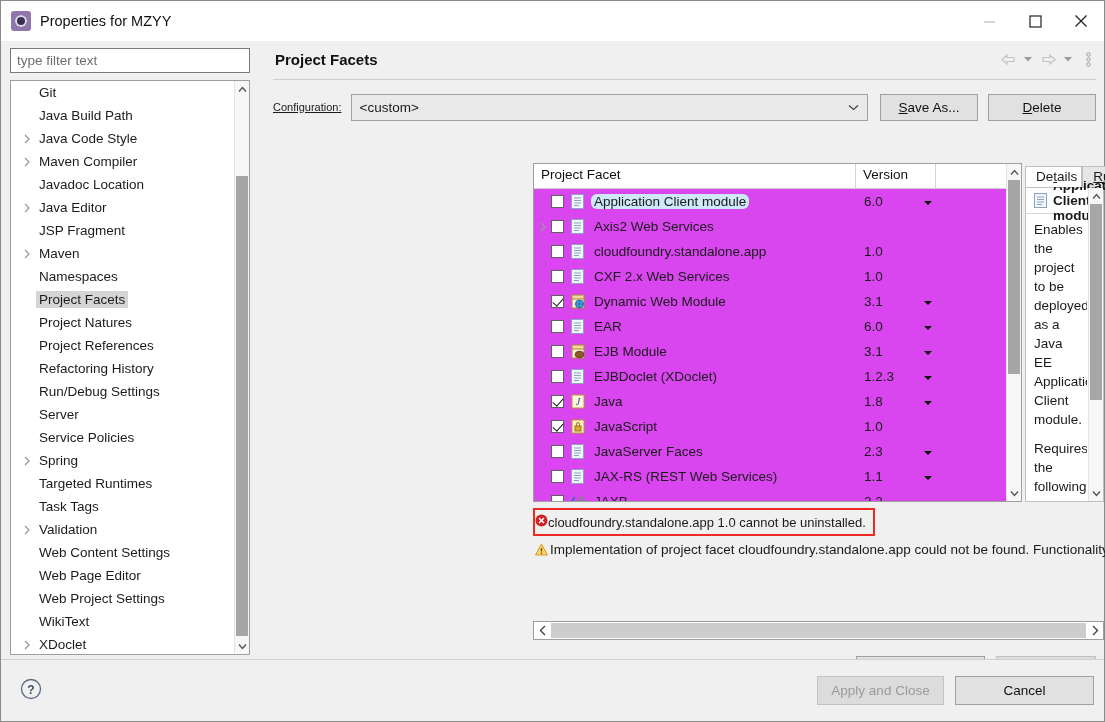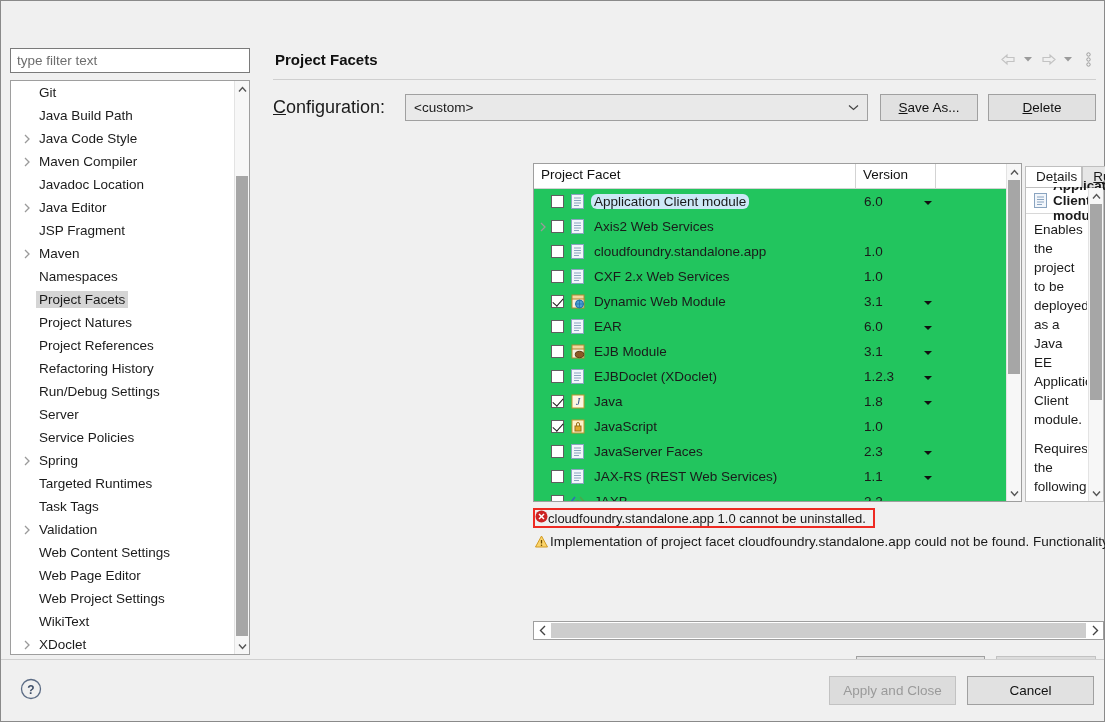--- a/index.html
+++ b/index.html
@@ -55,36 +55,36 @@
 
   
   .rightcol { position:absolute; left:259px; right:0; top:0; bottom:62px; background:#f0f0f0; }
   .page-header { position:relative; height:38px; }
   .page-title { position:absolute; left:15px; top:10px; font-size:15px; font-weight:bold; color:#111; }
   .navicons { position:absolute; right:6px; top:8px; display:flex; align-items:center; gap:0px; }
   .navicons .ni { width:20px; height:20px; display:flex; align-items:center; justify-content:center; }
   .hrule { position:absolute; left:13px; right:8px; top:38px; height:1px; background:#cfcfcf; }
 
   .configrow { position:absolute; left:13px; right:8px; top:52px; height:28px; display:flex; align-items:center; }
-  .config-label { font-size:18px; margin-right:20px; }
+  .config-label { font-size:11px; margin-right:9px;text-decoration:underline; }
   .combo { flex:1; height:27px; border:1px solid #a0a0a0; background:#e9e9e9; position:relative; display:flex; align-items:center; }
   .combo .val { padding-left:8px; font-size:13.5px; }
   .combo .cv { position:absolute; right:8px; top:0; bottom:0; display:flex; align-items:center; }
   .btn {
     height:27px; border:1px solid #a0a0a0; background:#e1e1e1; font-size:13.5px;
     font-family:"Liberation Sans",sans-serif; color:#111; cursor:default;
     display:flex; align-items:center; justify-content:center;
   }
   .btn.dis { color:#9a9a9a; background:#dcdcdc; border-color:#c2c2c2; }
 
   
   .facetsbox { position:absolute; left:273px; right:0; top:122px; bottom:0; }
   .table {
     position:absolute; left:0; top:0; width:489px; height:339px;
-    background:#22c55e; border:1px solid #9e9e9e; overflow:hidden;
+    background:#d946ef; border:1px solid #9e9e9e; overflow:hidden;
   }
   .thead { height:25px; display:flex; border-bottom:1px solid #d3d3d3; background:#fff; }
   .th { font-size:13.5px; padding:3px 0 0 7px; color:#111; }
   .th.c1 { width:322px; border-right:1px solid #d3d3d3; }
   .th.c2 { width:80px; border-right:1px solid #d3d3d3; }
   .rows { position:absolute; left:0; top:25px; right:16px; bottom:0; overflow:hidden; }
   .frow { height:25px; display:flex; align-items:center; }
   .fexp { width:17px; display:flex; align-items:center; justify-content:center; flex:none; }
   .cbx { width:13px; height:13px; border:1px solid #5f5f5f; background:#fff; position:relative; flex:none; margin-right:6px; }
   .cbx.on:after{ content:""; position:absolute; left:3px; top:0px; width:5px;height:9px;
@@ -104,38 +104,62 @@
   .detbody { position:absolute; left:0; right:0; top:24px; bottom:0; background:#fff; border:1px solid #bfbfbf; }
   .dethead { display:flex; align-items:center; height:26px; padding:0 6px; border-bottom:1px solid #d8d8d8; }
   .dethead .t { font-size:13.5px; font-weight:bold; }
   .detscroll { position:absolute; left:0; top:27px; right:16px; bottom:0; padding:5px 8px 0 8px; overflow:hidden; }
   .dp { font-size:13.5px; line-height:19px; margin:0 0 10px 0; }
 
   
   .msgs { position:absolute; left:0; top:345px; right:0; height:45px; }
   .msg { display:flex; align-items:center; height:22px; font-size:13.5px; white-space:nowrap; }
   .msg .mi { width:17px; display:flex; align-items:center; justify-content:center; flex:none; }
-  .errbox { border:2px solid #ee2a22; display:inline-flex; align-items:center; height:20px; padding-right:7px; }
+  .errbox { border:2px solid #ee2a22; display:inline-flex; align-items:center; height:28px; padding-right:7px; }
 
   
   .hsb { position:absolute; left:0; right:0; top:458px; height:19px; border:1px solid #9e9e9e; background:#fff; display:flex; align-items:center; }
   .hsb .ha { width:17px; display:flex; align-items:center; justify-content:center; }
   .hsb .hthumb { flex:1; height:15px; background:#cdcdcd; }
 
   
   .revertrow { position:absolute; right:8px; top:493px; display:flex; gap:11px; }
   .btm { position:absolute; left:0; right:0; bottom:0; height:62px; border-top:1px solid #d0d0d0; background:#f0f0f0; }
   .helpbtn { position:absolute; left:19px; top:18px; width:22px; height:22px; }
   .btmbtns { position:absolute; right:10px; top:16px; display:flex; gap:11px; }
 </style>
 </head>
 <body>
 
 <div class="dialog">
 
+  <div class="titlebar">
+    <div class="title-icon">
+        <div class="gear"></div>
+      </div>
+    <div class="title-text">Properties for MZYY</div>
+    <div class="wincontrols">
+      <div class="wc">
+        <svg width="13" height="11">
+            <line x1="1" y1="6" x2="12" y2="6" stroke="#b8b8b8" stroke-width="1.2"></line>
+          </svg>
+      </div>
+      <div class="wc">
+        <svg width="13" height="13">
+            <rect x="1" y="1" width="11" height="11" fill="none" stroke="#222" stroke-width="1.2"></rect>
+          </svg>
+      </div>
+      <div class="wc">
+        <svg width="14" height="14">
+            <line x1="1.5" y1="1.5" x2="12.5" y2="12.5" stroke="#222" stroke-width="1.2"></line>
+            <line x1="12.5" y1="1.5" x2="1.5" y2="12.5" stroke="#222" stroke-width="1.2"></line>
+          </svg>
+      </div>
+    </div>
+  </div>
 
   <div class="content">
 
     <div class="leftcol">
       <input class="filterbox" placeholder="type filter text" style="">
       <div class="tree">
         <div class="tree-scroll" id="tree-scroll">
             <div class="tnode">
               <span class="tw"></span>
               <span class="tlabel">Git</span>
@@ -671,20 +695,20 @@
       <div class="helpbtn">
         <svg width="22" height="22">
           <circle cx="11" cy="11" r="9.5" fill="none" stroke="#5b6b84" stroke-width="1.3"></circle>
           <text x="11" y="15.5" font-size="12" font-family="Liberation Sans, sans-serif" font-weight="bold" fill="#3e4e68" text-anchor="middle">?</text>
         </svg>
       </div>
       <div class="btmbtns">
         <div class="btn dis" style="width:127px; height:29px;">
           <span>Apply and Close</span>
         </div>
-        <div class="btn" style="width:127px; height:29px;">
+        <div class="btn" style="width:139px; height:29px;">
           <span>Cancel</span>
         </div>
       </div>
     </div>
 
   </div>
 </div>
 
 </body></html>

